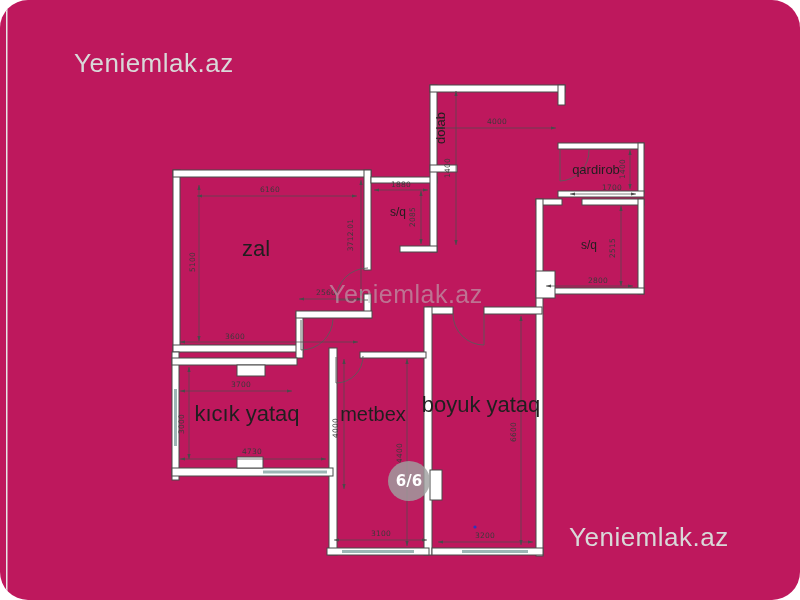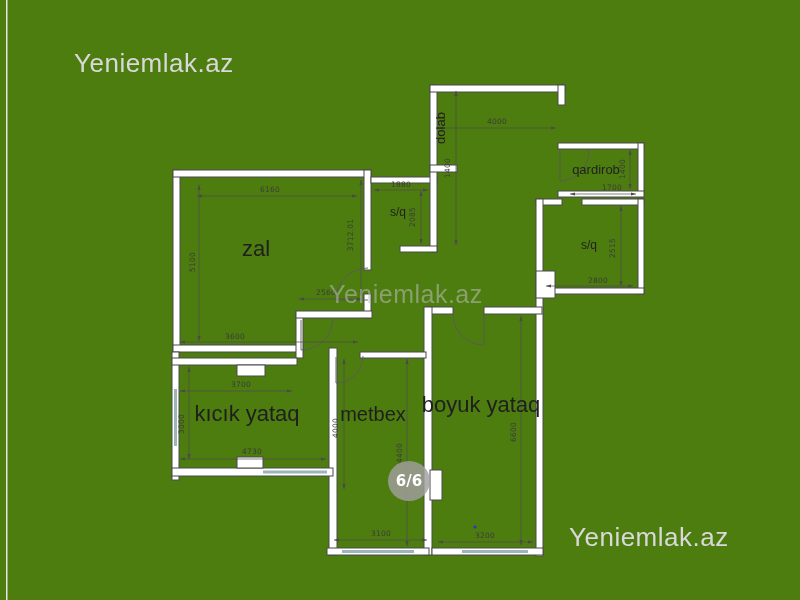--- a/index.html
+++ b/index.html
@@ -1,17 +1,17 @@
 <!DOCTYPE html>
 <html><head>
 <meta charset="utf-8">
 <title>Floor plan</title>
 <style>
   html,body{margin:0;padding:0;background:#ffffff;}
-  .stage{position:relative;width:800px;height:600px;background:#4d7c0f;overflow:hidden;}
+  .stage{position:relative;width:800px;height:600px;background:#be185d;overflow:hidden;border-radius:28px;}
   svg{display:block;}
   .wall{fill:#ffffff;stroke:#4a4a4a;stroke-width:1;}
   .door{fill:none;stroke:#5a5a5a;stroke-width:0.9;}
   .dim{stroke:#4f4f4f;stroke-width:0.7;fill:none;}
   .dimtext{font:7.5px "DejaVu Sans", sans-serif;fill:#3b3b3b;letter-spacing:.2px;}
   .room{font-family:"Liberation Sans", sans-serif;fill:#1f1f1f;}
   .room-big{font-size:22px;}
   .room-mid{font-size:13px;}
   .room-small{font-size:12px;}
   .wm{font-family:"Liberation Sans", sans-serif;font-size:26px;letter-spacing:.5px;}

